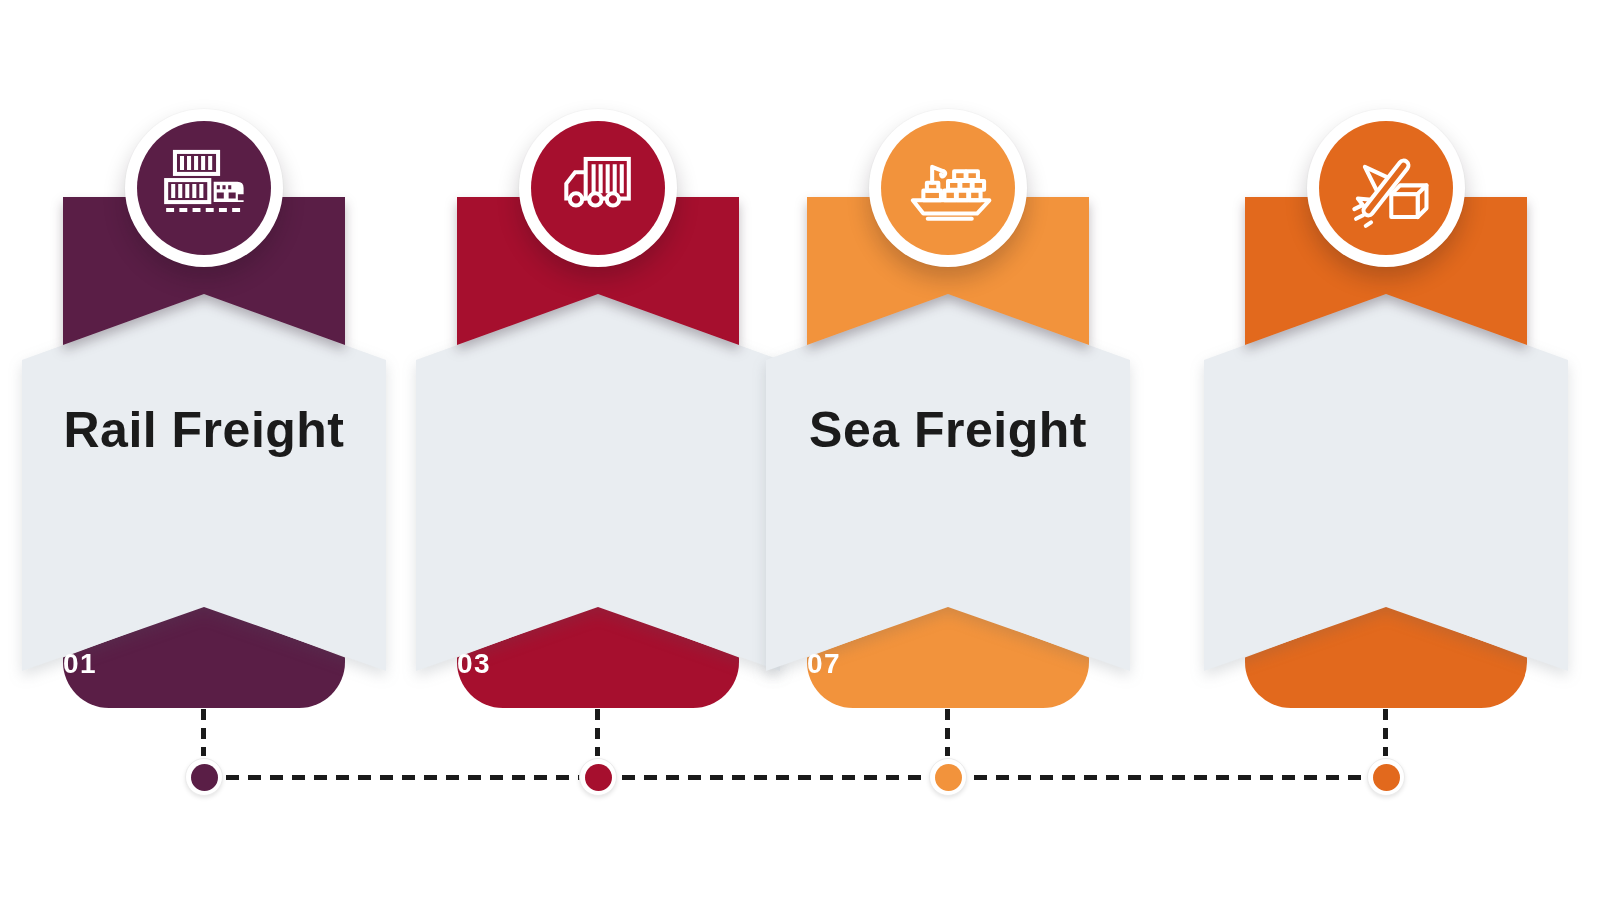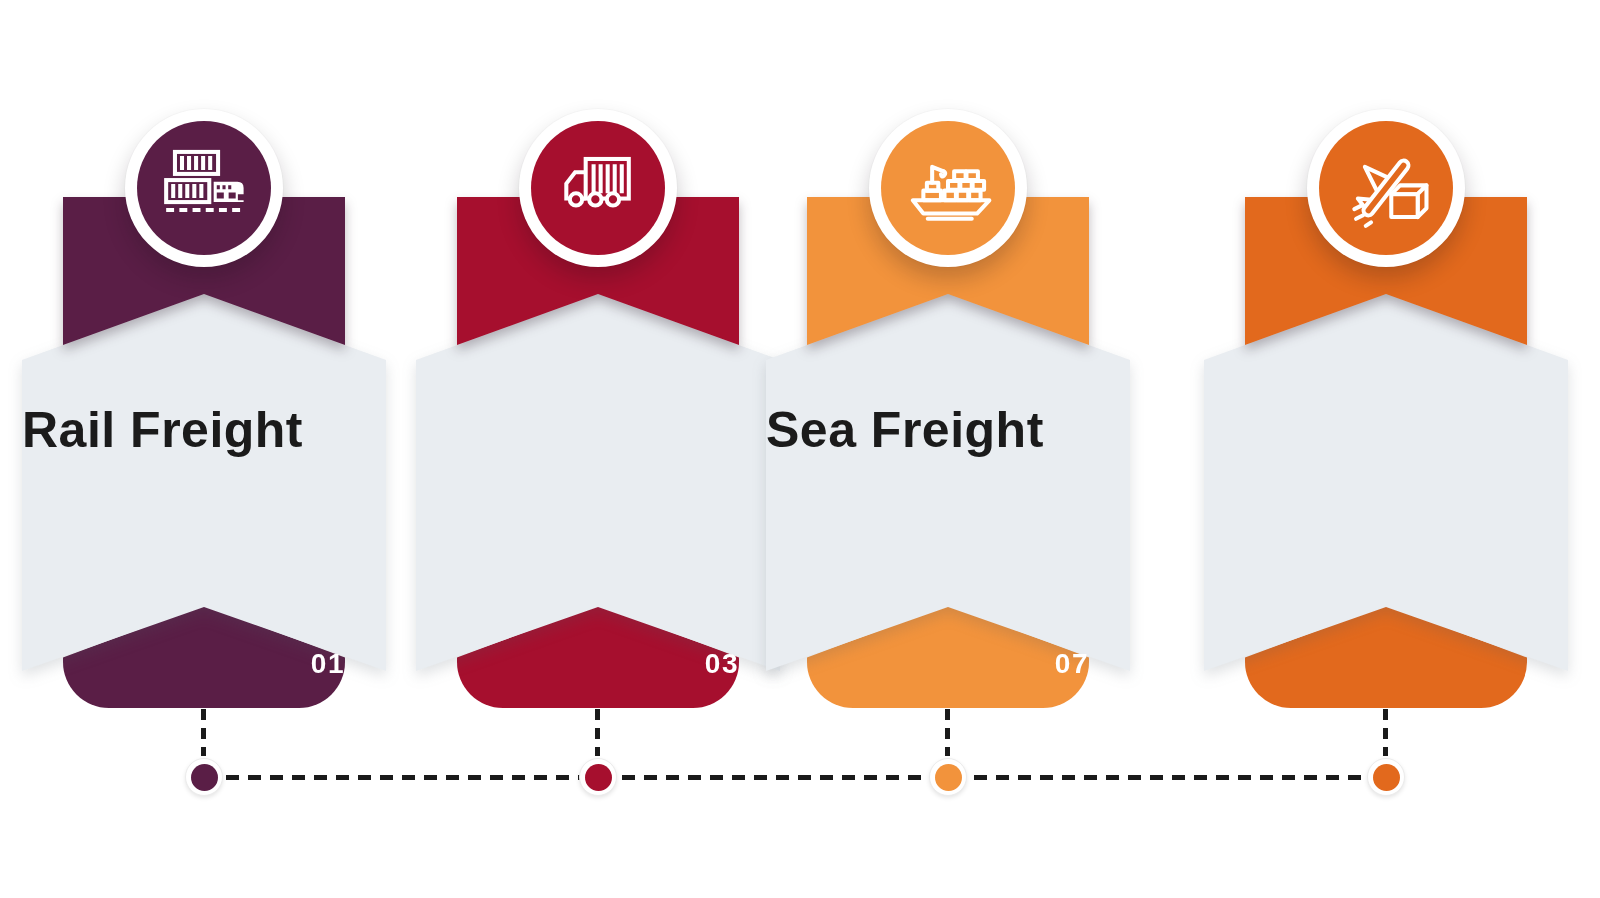--- a/index.html
+++ b/index.html
@@ -41,24 +41,24 @@
     box-shadow:0 12px 22px rgba(25,15,25,.22), 0 0 0 1px rgba(0,0,0,.02);
     display:flex; align-items:center; justify-content:center;}
   .badge-inner{width:134px; height:134px; border-radius:50%; background:var(--c);
     display:flex; align-items:center; justify-content:center;}
   .badge-inner svg{width:88px; height:88px; display:block;}
   .icon-stroke{stroke:#fff; fill:none; stroke-width:4.6; stroke-linecap:butt; stroke-linejoin:miter;}
   .icon-fillbg{fill:var(--c); stroke:#fff; stroke-width:4.6;}
   .icon-round{stroke-linecap:round; stroke-linejoin:round;}
 
   .title{position:absolute; left:15px; top:400px; width:364px; z-index:5;
-    color:var(--ink); font-size:50px; line-height:60px;
+    text-align:center; color:var(--ink); font-size:50px; line-height:60px;
     font-weight:600; letter-spacing:.5px;}
   .num{position:absolute; left:56px; top:648px; width:282px; z-index:5;
-    text-align:right; color:#fff; font-size:28px; line-height:32px;
+    text-align:left; color:#fff; font-size:28px; line-height:32px;
     font-weight:700; letter-spacing:1.5px;}
 
   
   .vline{position:absolute; left:194px; top:709px; width:5px; height:47px; z-index:2;
     background:repeating-linear-gradient(to bottom,var(--line) 0 11px,transparent 11px 19px);}
   .hline{position:absolute; left:204px; top:775px; width:1182px; height:5px; z-index:1;
     background:repeating-linear-gradient(to right,var(--line) 0 13px,transparent 13px 22px);}
   .dot{position:absolute; left:178px; top:758px; width:38px; height:38px; z-index:3;
     background:#fff; border:1px solid #ececec; border-radius:50%;
     box-shadow:0 2px 4px rgba(0,0,0,.10);

